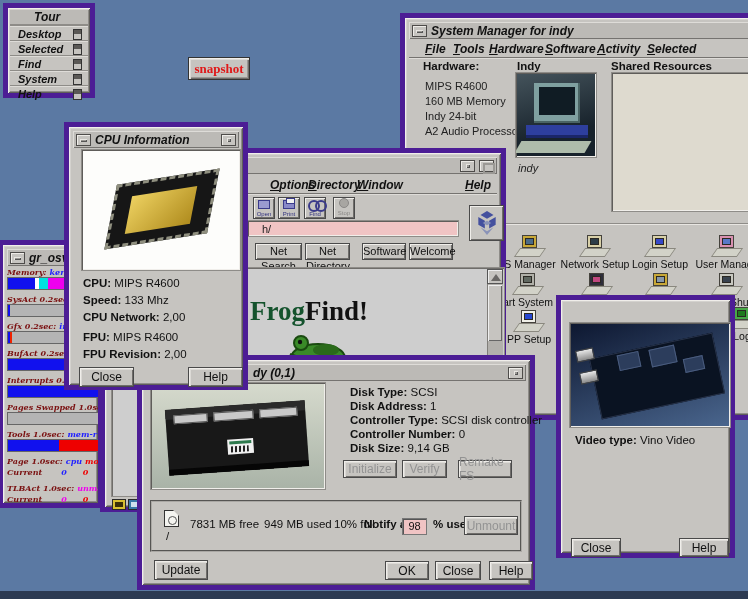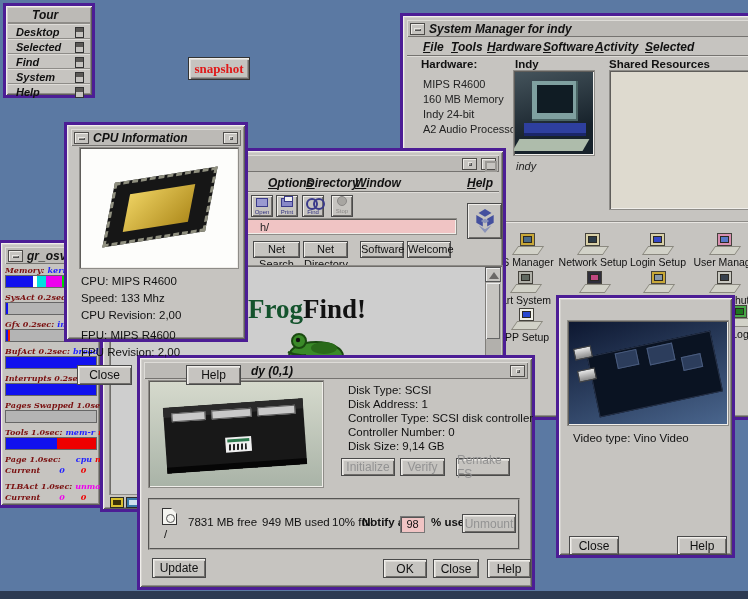--- a/index.html
+++ b/index.html
@@ -2,42 +2,42 @@
 <html><head>
 <meta charset="utf-8">
 <style>
   *{margin:0;padding:0;box-sizing:border-box}
   html,body{width:748px;height:599px;overflow:hidden}
   #screen{position:relative;width:748px;height:599px;background:#5b79a3;overflow:hidden;
           font-family:"Liberation Sans",sans-serif;color:#111}
   .bottom-strip{position:absolute;left:0;bottom:0;width:748px;height:8px;background:#2c3a52}
 
   
-  .win{position:absolute;background:#c6c4c0;border:3px solid #4c1d95;
+  .win{position:absolute;background:#c6c4c0;border:5px solid #4c1d95;
        box-shadow:inset 1px 1px 0 #f0eeea,inset -1px -1px 0 #5f5d5a,inset 2px 2px 0 #d4d2ce,inset -2px -2px 0 #8e8c88}
   .tbar{position:absolute;left:4px;right:4px;top:4px;height:17px;background:#bcbab6;
         box-shadow:inset 1px 1px 0 #dedcd8,inset -1px -1px 0 #757370;
         display:flex;align-items:center;padding:0 3px;gap:4px}
   .title{font:bold italic 12px/1 "Liberation Sans",sans-serif;white-space:nowrap}
   .wbtn{width:15px;height:12px;background:#c6c4c0;border:1px solid #4e4c4a;
         box-shadow:inset 1px 1px 0 #eeece8;position:relative;flex:0 0 auto}
   .wbtn.dash::after{content:"";position:absolute;left:3px;top:4px;width:7px;height:3px;background:#9a9894;
         box-shadow:inset 1px 1px 0 #e8e6e2,inset -1px -1px 0 #555}
   .wbtn.dot::after{content:"";position:absolute;left:5px;top:3px;width:4px;height:4px;background:#9a9894;
         box-shadow:inset 1px 1px 0 #e8e6e2,inset -1px -1px 0 #555}
   .wbtn.sq::after{content:"";position:absolute;left:3px;top:2px;width:8px;height:7px;border:2px solid #9a9894}
   .btn{position:absolute;background:#c6c4c0;border:1px solid #4a4a4a;
        box-shadow:inset 1px 1px 0 #f0eeea,inset 2px 2px 0 #dcdad6,inset -1px -1px 0 #6f6d6a;
        font:12px "Liberation Sans",sans-serif;display:flex;align-items:center;justify-content:center;cursor:default}
   .btn.dis{color:#939393}
   .inset{border:1px solid #8e8c88;box-shadow:inset 1px 1px 0 #5f5d5a,inset -1px -1px 0 #f0eeea}
   .menu{position:absolute;font:bold italic 12px "Liberation Sans",sans-serif;display:inline-block}
   .menu::first-letter{text-decoration:underline}
   .fline{position:absolute;font:11.5px/1.1 "Liberation Sans",sans-serif;white-space:nowrap}
-  .fline b{font-weight:normal}
+  .fline b{font-weight:bold}
 
   
   #toolchest{left:3px;top:3px;width:92px;height:95px;z-index:70}
   .tc-title{height:16px;border-bottom:2px solid #8e8c88;display:flex;align-items:center;
             font:bold italic 12px "Liberation Sans",sans-serif;padding-left:24px;background:#bcbab6}
   .tc-item{height:15px;display:flex;align-items:center;justify-content:space-between;padding:0 6px 0 8px;
            font:bold italic 11px "Liberation Sans",sans-serif;border-top:1px solid #dedcd8;box-shadow:0 -1px 0 #8e8c88}
   .tc-ic{width:9px;height:11px;border:1px solid #333;background:linear-gradient(#5a5855 0 4px,#c6c4c0 4px)}
 
   
@@ -125,21 +125,21 @@
        background:repeating-linear-gradient(90deg,#222 0 2px,#eee 2px 4px)}
   #dgroup{position:absolute;left:8px;top:140px;width:372px;height:52px;border:2px groove #aaa8a4}
   #dico{position:absolute;left:12px;top:8px;width:15px;height:17px;background:#f4f4f0;border:1px solid #333}
   #dico::before{content:"";position:absolute;right:-1px;top:-1px;border-top:6px solid #c6c4c0;border-left:6px solid transparent}
   #dico::after{content:"";position:absolute;left:3px;top:5px;width:7px;height:7px;border:1.5px solid #555;border-radius:50%}
   #notify-input{position:absolute;left:250px;top:16px;width:25px;height:17px;background:#f0c4c4;
                 border:1px solid #777;box-shadow:inset 1px 1px 0 #555;
                 font:11px/15px "Liberation Sans",sans-serif;text-align:center}
 
   
-  #cpuwin{left:64px;top:122px;width:184px;height:220px;z-index:50}
+  #cpuwin{left:64px;top:122px;width:184px;height:268px;z-index:50}
   #cpu-photo{position:absolute;left:12px;top:22px;width:160px;height:122px;background:#fdfdfb;overflow:hidden}
   #cpu-photo .chip{position:absolute;left:28px;top:28px;width:104px;height:62px;background:#161616;
                    transform:rotate(-9deg) skewX(-20deg);border:3px dashed #8f8f7f}
   #cpu-photo .die{position:absolute;left:46px;top:42px;width:66px;height:36px;transform:rotate(-9deg) skewX(-20deg);
                   background:linear-gradient(135deg,#ecd060,#b08c1e)}
 
   
   #vidwin{left:556px;top:295px;width:179px;height:263px;z-index:60}
   #vid-photo{position:absolute;left:8px;top:22px;width:162px;height:106px;background:linear-gradient(160deg,#0d1730,#4a668e);overflow:hidden}
   #vid-photo .board{position:absolute;left:24px;top:22px;width:126px;height:62px;background:#0a1322;transform:rotate(-12deg);
@@ -352,21 +352,21 @@
           </div>
         </div>
         <div class="gr-row">
           <div class="gr-lab"><span class="gr-name">Tools 1.0sec:</span><span class="gr-key" style="color: rgb(34, 34, 255); font-style: italic;">mem-r</span><span class="gr-key" style="color: rgb(238, 0, 0);">mem</span></div>
           <div class="gr-bar">
             <i style="width: 57%; background: rgb(17, 17, 238);"></i>
             <i style="width: 43%; background: rgb(238, 0, 0);"></i>
           </div>
         </div>
         <div class="gr-row">
-          <div class="gr-lab"><span class="gr-name">Page 1.0sec:</span><span class="gr-key" style="color: rgb(34, 34, 255); margin-left: 12px;">cpu</span><span class="gr-key" style="color: rgb(238, 0, 0);">mod</span></div>
+          <div class="gr-lab"><span class="gr-name">Page 1.0sec:</span><span class="gr-key" style="color: rgb(34, 34, 255);">cpu</span><span class="gr-key" style="color: rgb(238, 0, 0);">mod</span></div>
           <div class="gr-cur"><span class="gr-name">Current</span><span class="gr-val" style="color: rgb(34, 34, 255);">0</span><span class="gr-val" style="color: rgb(238, 0, 0);">0</span></div>
         </div>
         <div class="gr-row">
           <div class="gr-lab"><span class="gr-name">TLBAct 1.0sec:</span><span class="gr-key" style="color: rgb(238, 0, 238);">unmap</span></div>
           <div class="gr-cur"><span class="gr-name">Current</span><span class="gr-val" style="color: rgb(238, 0, 238);">0</span><span class="gr-val" style="color: rgb(238, 0, 0);">0</span></div>
         </div>
       </div>
   </div>
 
   <div class="win" id="browser">
@@ -478,21 +478,21 @@
       <span class="title">CPU Information</span>
       <span style="flex:1"></span>
       <span class="wbtn dot"></span>
     </div>
     <div id="cpu-photo" class="inset">
       <div class="chip"></div>
       <div class="die"></div>
     </div>
     <div class="fline" style="left:14px;top:150px"><b>CPU:</b> <span>MIPS R4600</span></div>
     <div class="fline" style="left:14px;top:167px"><b>Speed:</b> <span>133 Mhz</span></div>
-    <div class="fline" style="left:14px;top:184px"><b>CPU Revision:</b> <span>2,00</span></div>
+    <div class="fline" style="left:14px;top:184px"><b>CPU Network:</b> <span>2,00</span></div>
     <div class="fline" style="left:14px;top:204px"><b>FPU:</b> <span>MIPS R4600</span></div>
     <div class="fline" style="left:14px;top:221px"><b>FPU Revision:</b> <span>2,00</span></div>
     <div class="btn" style="left:10px;top:240px;width:55px;height:20px">Close</div>
     <div class="btn" style="left:119px;top:240px;width:55px;height:20px">Help</div>
   </div>
 
   <div class="win" id="vidwin">
     <div id="vid-photo" class="inset">
       <div class="board"></div>
       <div class="ch1"></div>

